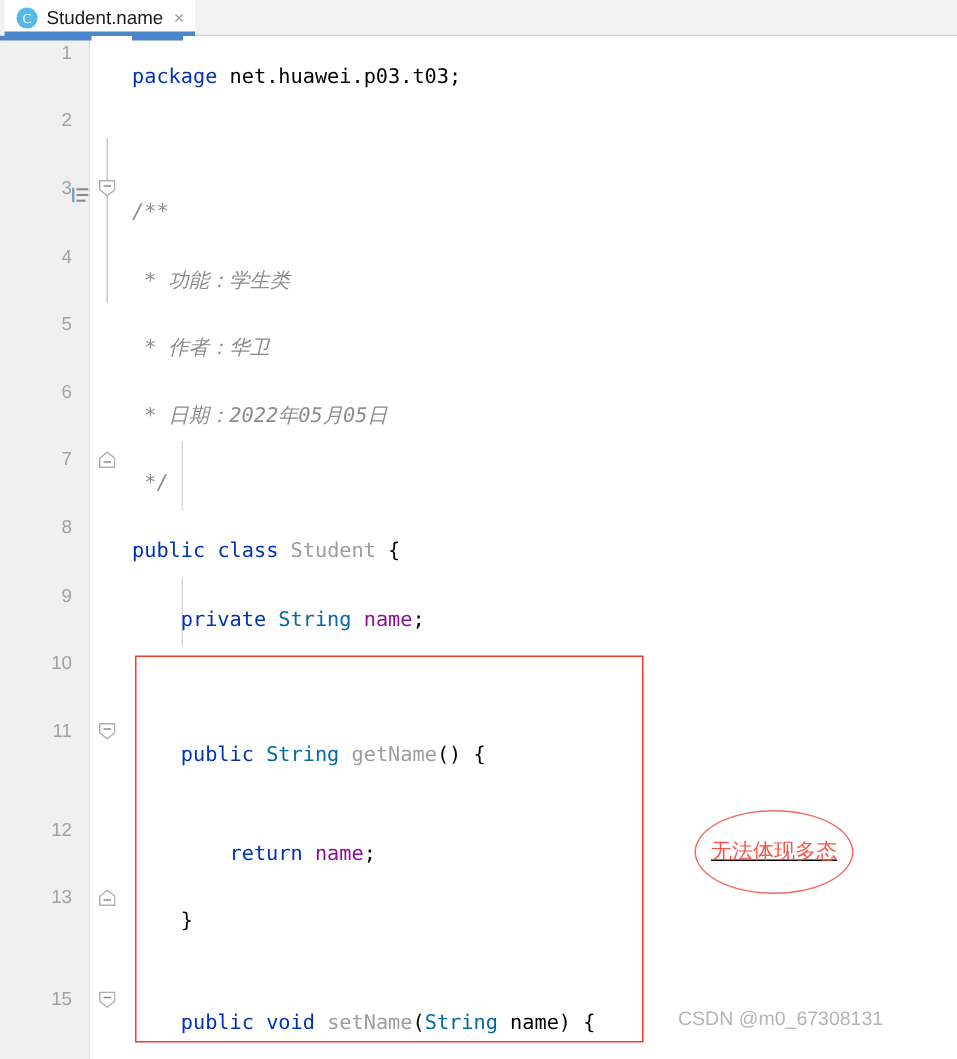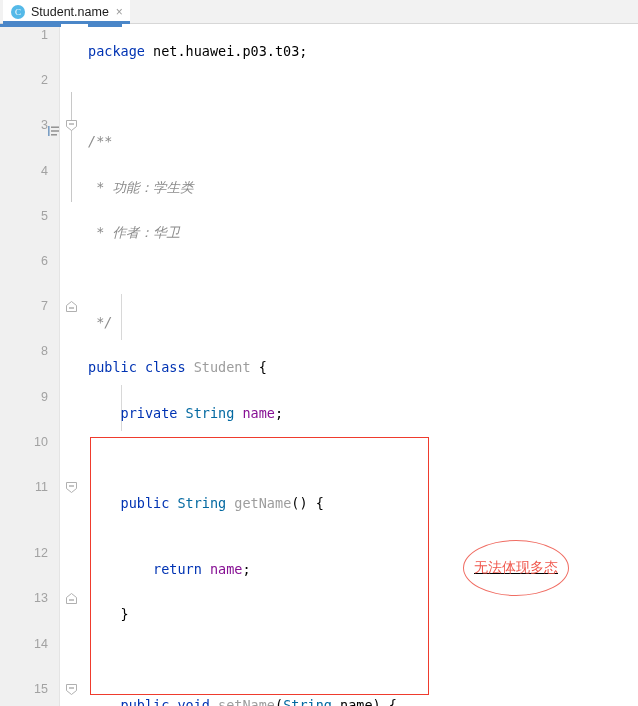--- a/index.html
+++ b/index.html
@@ -207,45 +207,45 @@
               <path d="M0.5 0.5 H10.5 V6.5 L5.5 10.5 L0.5 6.5 Z" fill="#fff" stroke="#b0b0b0"></path>
               <path d="M3 4 H8" stroke="#8a8a8a" stroke-width="1"></path>
             </svg></span><span class="structicon"><svg width="11" height="10" viewBox="0 0 11 10">
               <rect x="0" y="0" width="1.6" height="10" fill="#7a9ec4"></rect>
               <rect x="3" y="0.5" width="8" height="1.4" fill="#8a8a8a"></rect>
               <rect x="3" y="4.3" width="8" height="1.4" fill="#8a8a8a"></rect>
               <rect x="3" y="8.1" width="6" height="1.4" fill="#8a8a8a"></rect>
             </svg></span></div>
         <div class="line" style="top: 67.8px;"><span class="num">4</span><span class="code"><span class="cmt"> * 功能：学生类</span></span></div>
         <div class="line" style="top: 90.4px;"><span class="num">5</span><span class="code"><span class="cmt"> * 作者：华卫</span></span></div>
-        <div class="line" style="top: 113px;"><span class="num">6</span></div>
+        <div class="line" style="top: 113px;"><span class="num">6</span><span class="code"><span class="cmt"> * 日期：2022年05月05日</span></span></div>
         <div class="line" style="top: 135.6px;"><span class="num">7</span><span class="code"><span class="cmt"> */</span></span><span class="fold"><svg width="11" height="11" viewBox="0 0 11 11">
               <path d="M0.5 10.5 H10.5 V4.5 L5.5 0.5 L0.5 4.5 Z" fill="#fff" stroke="#b0b0b0"></path>
               <path d="M3 7 H8" stroke="#8a8a8a" stroke-width="1"></path>
             </svg></span></div>
         <div class="line" style="top: 158.2px;"><span class="num">8</span><span class="code"><span class="kw">public</span><span class="pln"> </span><span class="kw">class</span><span class="pln"> </span><span class="mth">Student</span><span class="pln"> {</span></span></div>
         <div class="line" style="top: 180.8px;"><span class="num">9</span><span class="code"><span class="pln">    </span><span class="kw">private</span><span class="pln"> </span><span class="type">String</span><span class="pln"> </span><span class="fld">name</span><span class="pln">;</span></span></div>
         <div class="line" style="top: 203.4px;"><span class="num">10</span><span class="code"></span></div>
         <div class="line" style="top: 226px;"><span class="num">11</span><span class="code"><span class="pln">    </span><span class="kw">public</span><span class="pln"> </span><span class="type">String</span><span class="pln"> </span><span class="mth">getName</span><span class="pln">() {</span></span><span class="fold"><svg width="11" height="11" viewBox="0 0 11 11">
               <path d="M0.5 0.5 H10.5 V6.5 L5.5 10.5 L0.5 6.5 Z" fill="#fff" stroke="#b0b0b0"></path>
               <path d="M3 4 H8" stroke="#8a8a8a" stroke-width="1"></path>
             </svg></span></div>
         <div class="line" style="top: 248.6px; margin-top: 21px;"><span class="num">12</span><span class="code"><span class="pln">        </span><span class="kw">return</span><span class="pln"> </span><span class="fld">name</span><span class="pln">;</span></span></div>
         <div class="line" style="top: 271.2px;"><span class="num">13</span><span class="code"><span class="pln">    }</span></span><span class="fold"><svg width="11" height="11" viewBox="0 0 11 11">
               <path d="M0.5 10.5 H10.5 V4.5 L5.5 0.5 L0.5 4.5 Z" fill="#fff" stroke="#b0b0b0"></path>
               <path d="M3 7 H8" stroke="#8a8a8a" stroke-width="1"></path>
             </svg></span></div>
-        <div class="line" style="top: 293.8px;"><span class="num">14</span><span class="code"></span></div>
         <div class="line" style="top: 316.4px;"><span class="num">15</span><span class="code"><span class="pln">    </span><span class="kw">public</span><span class="pln"> </span><span class="kw">void</span><span class="pln"> </span><span class="mth">setName</span><span class="pln">(</span><span class="type">String</span><span class="pln"> </span><span class="pln">name</span><span class="pln">) {</span></span><span class="fold"><svg width="11" height="11" viewBox="0 0 11 11">
               <path d="M0.5 0.5 H10.5 V6.5 L5.5 10.5 L0.5 6.5 Z" fill="#fff" stroke="#b0b0b0"></path>
               <path d="M3 4 H8" stroke="#8a8a8a" stroke-width="1"></path>
             </svg></span></div>
         <div class="line" style="top: 339px;"><span class="num">16</span><span class="code"><span class="pln">        </span><span class="kw">this</span><span class="pln">.</span><span class="fld">name</span><span class="pln"> = name;</span></span></div>
       </div>
   </div>
 
   <div class="redbox"></div>
 
   <div class="ellipse">
     <span class="ellipse-label">无法体现多态</span>
   </div>
 
+  <div class="watermark">CSDN @m0_67308131</div>
 </div>
 
 </body></html>

